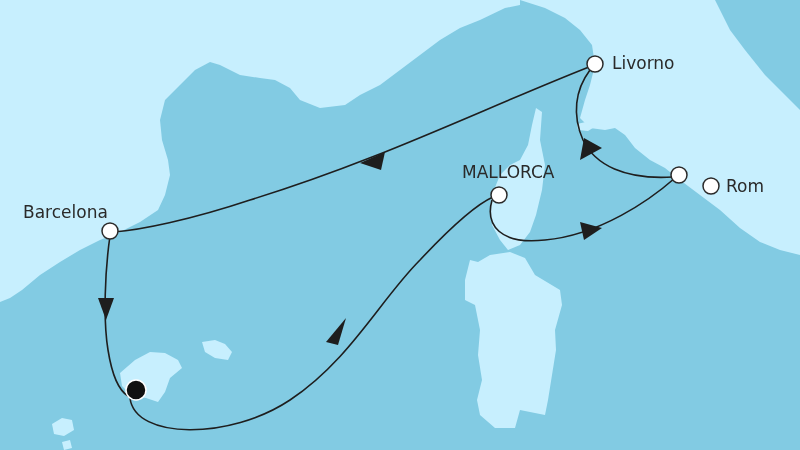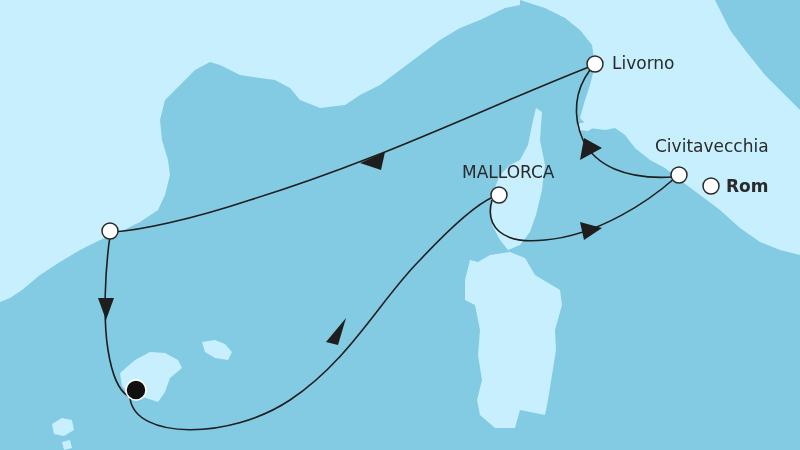--- a/index.html
+++ b/index.html
@@ -60,16 +60,16 @@
       <circle cx="595" cy="64" r="8" fill="#FFFFFF"></circle>
       <circle cx="679" cy="175" r="8" fill="#FFFFFF"></circle>
       <circle cx="711" cy="186" r="8" fill="#FFFFFF"></circle>
       <circle cx="499" cy="195" r="8" fill="#FFFFFF"></circle>
       <circle cx="110" cy="231" r="8" fill="#FFFFFF"></circle>
       <circle cx="136" cy="390" r="10" fill="#111111" stroke="#FFFFFF" stroke-width="1.5"></circle>
     </g>
   </svg>
 
   <span class="lbl" style="left:612px;top:55px;">Livorno</span>
-  <span class="lbl" style="left:655px;top:138px;">Civitavecchia</span>
-  <span class="lbl" style="left:726px;top:178px;font-weight:bold;">Rom</span>
+  <span class="lbl" style="left:726px;top:178px;">Rom</span>
   <span class="lbl" style="left:462px;top:164px;">MALLORCA</span>
+  <span class="lbl" style="left:23px;top:204px;">Barcelona</span>
 </div>
 
 </body></html>

